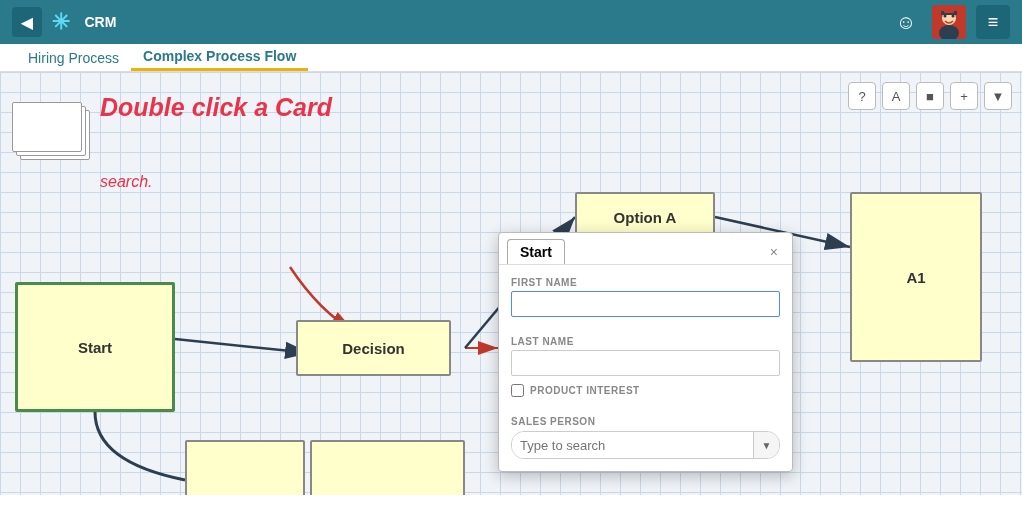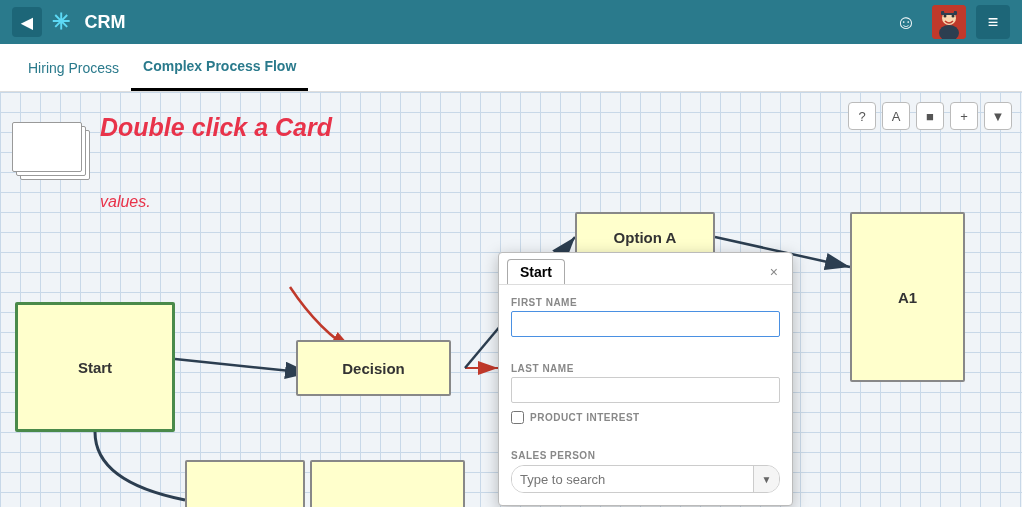--- a/index.html
+++ b/index.html
@@ -23,21 +23,21 @@
       color: white;
       font-size: 16px;
     }
     .topbar-logo {
       color: #5dd9f5;
       font-size: 22px;
       font-weight: bold;
     }
     .topbar-title {
       color: white;
-      font-size: 18px;
+      font-size: 14px;
       font-weight: bold;
       margin-left: 4px;
     }
     .topbar-spacer { flex: 1; }
     .topbar-icon {
       color: white;
       font-size: 20px;
       cursor: pointer;
       width: 32px; height: 32px;
       display: flex; align-items: center; justify-content: center;
@@ -59,34 +59,34 @@
       font-size: 18px;
     }
 
     
     .tabs {
       background: white;
       display: flex;
       align-items: center;
       padding: 0 16px;
       border-bottom: 1px solid #ddd;
-      height: 48px;
+      height: 28px;
     }
     .tab {
       padding: 8px 12px;
       font-size: 14px;
       color: #2a7a8c;
       cursor: pointer;
       height: 100%;
       display: flex; align-items: center;
     }
     .tab.active {
       color: #2a7a8c;
       font-weight: bold;
-      border-bottom: 3px solid #000000;
+      border-bottom: 3px solid #eab308;
     }
 
     
     .canvas-area {
       position: relative;
       width: 1022px;
       height: calc(507px - 44px - 40px);
       background-color: #f0f4f8;
       background-image:
         linear-gradient(to right, #c8d8e8 1px, transparent 1px),
@@ -182,21 +182,21 @@
     .process-card.option-a {
       left: 575px;
       top: 120px;
       width: 140px;
       height: 50px;
       border-color: #888;
     }
     .process-card.a1 {
       left: 850px;
       top: 120px;
-      width: 115px;
+      width: 132px;
       height: 170px;
       border-color: #888;
       text-align: right;
     }
     .process-card.bottom-left {
       left: 185px;
       top: 368px;
       width: 120px;
       height: 80px;
       border-color: #888;
@@ -256,21 +256,21 @@
     }
     .modal-body {
       padding: 12px;
     }
     .form-label {
       font-size: 10px;
       font-weight: bold;
       color: #888;
       letter-spacing: 0.5px;
       margin-bottom: 3px;
-      margin-top: 26px;
+      margin-top: 19px;
       display: block;
     }
     .form-label:first-child { margin-top: 0; }
     .form-input {
       width: 100%;
       height: 26px;
       border: 1px solid #4a90e2;
       border-radius: 2px;
       padding: 2px 6px;
       font-size: 13px;
@@ -378,21 +378,21 @@
     <div class="stacked-card" style="top:8px;left:8px;"></div>
     <div class="stacked-card" style="top:4px;left:4px;"></div>
     <div class="stacked-card" style="top:0px;left:0px;"></div>
   </div>
 
   <div class="instruction-text">
     <div class="instruction-main">Double click a Card</div>
     <div class="instruction-sub">
       <br>
       <br>
-      <span>values.</span>
+      <span>search.</span>
     </div>
   </div>
 
   <svg class="connector-svg">
 
     <defs>
       <marker id="arrowhead" markerWidth="10" markerHeight="7" refX="10" refY="3.5" orient="auto">
         <polygon points="0 0, 10 3.5, 0 7" fill="#c0392b"></polygon>
       </marker>
       <marker id="arrowhead-dark" markerWidth="10" markerHeight="7" refX="10" refY="3.5" orient="auto">

